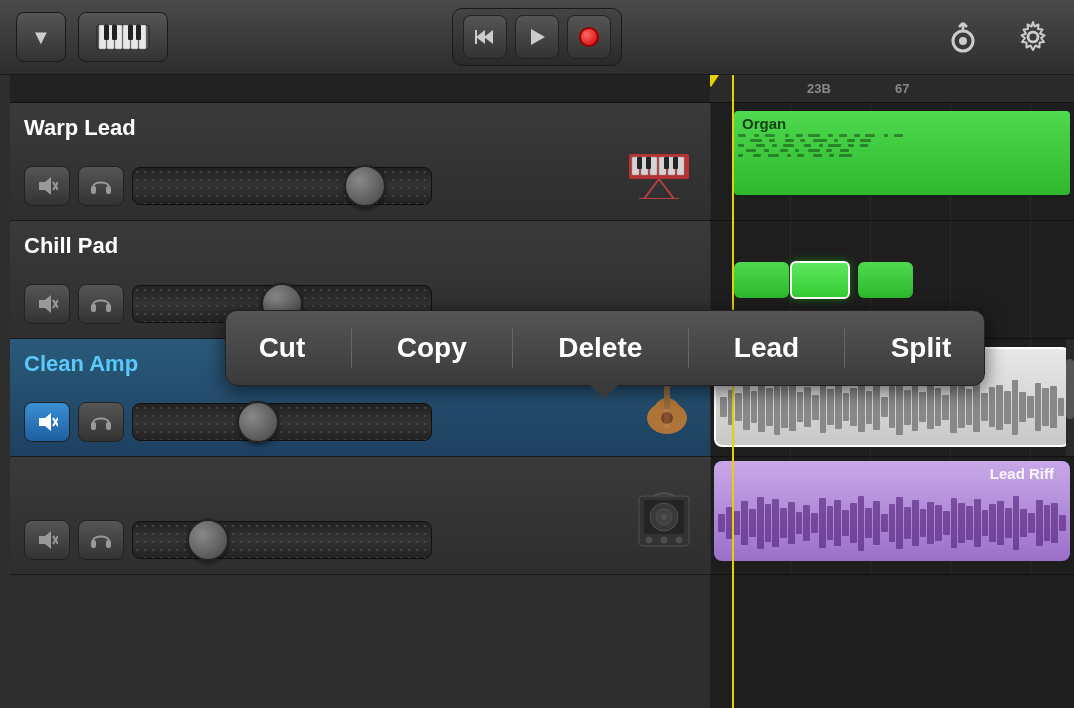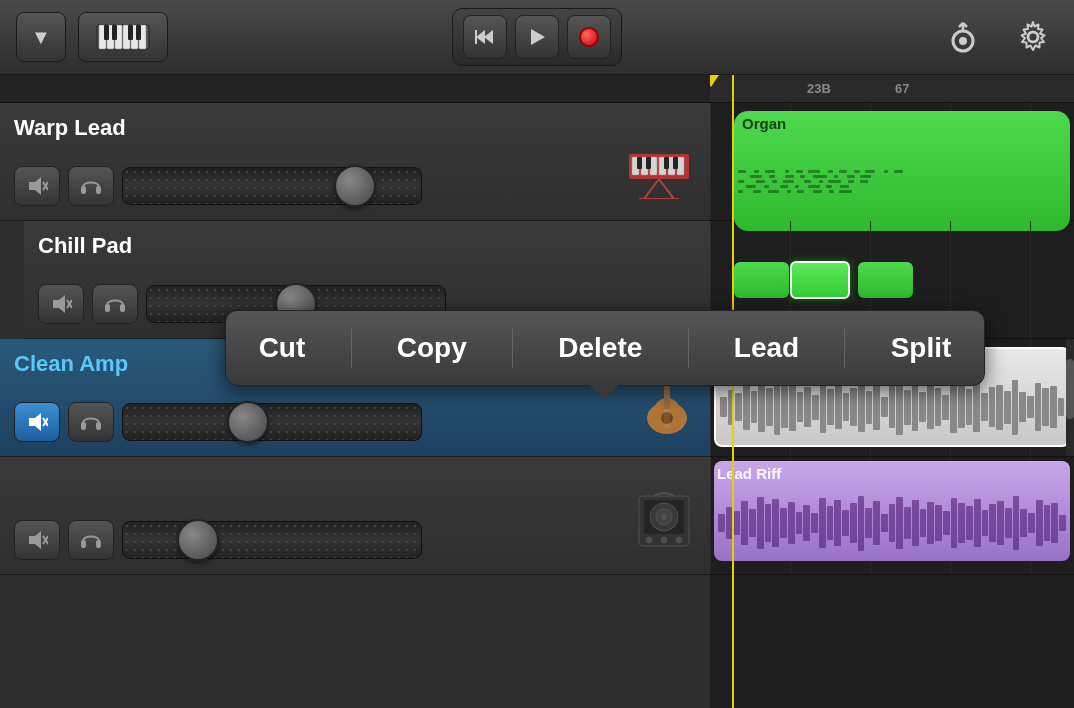--- a/index.html
+++ b/index.html
@@ -100,39 +100,39 @@
       height: calc(708px - 75px);
     }
 
     
     .tracks-panel {
       width: 710px;
       height: 100%;
       background: #2e2e2e;
       flex-shrink: 0;
       overflow: hidden;
+      padding-left: 10px;
     }
 
     .track {
       display: flex;
       align-items: center;
       padding: 0 14px;
       border-bottom: 1px solid #1a1a1a;
       position: relative;
     }
 
     .track-warp-lead {
       height: 118px;
       background: linear-gradient(180deg, #3a3a3a 0%, #2e2e2e 100%);
     }
 
     .track-chill-pad {
       height: 118px;
       background: linear-gradient(180deg, #3a3a3a 0%, #2e2e2e 100%);
-      margin-left: 24px;
     }
 
     .track-clean-amp {
       height: 118px;
       background: linear-gradient(180deg, #2a5a7a 0%, #1e4060 100%);
       text-align: right;
     }
 
     .track-industrial {
       height: 118px;
@@ -322,23 +322,23 @@
       background-image: repeating-linear-gradient(90deg, #2a2a2a 0px, #2a2a2a 1px, transparent 1px, transparent 80px);
       pointer-events: none;
     }
 
     
     .clip-organ {
       position: absolute;
       top: 8px;
       left: 24px;
       right: 4px;
-      height: 120px;
+      height: 84px;
       background: linear-gradient(180deg, #4ed94e 0%, #2db82d 100%);
-      border-radius: 14px;
+      border-radius: 4px;
       overflow: hidden;
     }
 
     .clip-label {
       font-size: 15px;
       font-weight: bold;
       color: rgba(0,0,0,0.7);
       padding: 4px 8px;
     }
 
@@ -413,21 +413,22 @@
       height: 100px;
       background: linear-gradient(180deg, #c8a8e8 0%, #9a70c8 100%);
       border-radius: 8px;
       overflow: hidden;
     }
 
     .clip-label-white {
       font-size: 15px;
       font-weight: bold;
       color: rgba(255,255,255,0.9);
-      padding: 4px 3px;
+      padding: 4px 16px;
+      text-align: right;
     }
 
     .clip-audio-wave-purple {
       position: absolute;
       bottom: 8px;
       left: 4px;
       right: 4px;
       height: 60px;
       display: flex;
       align-items: center;

